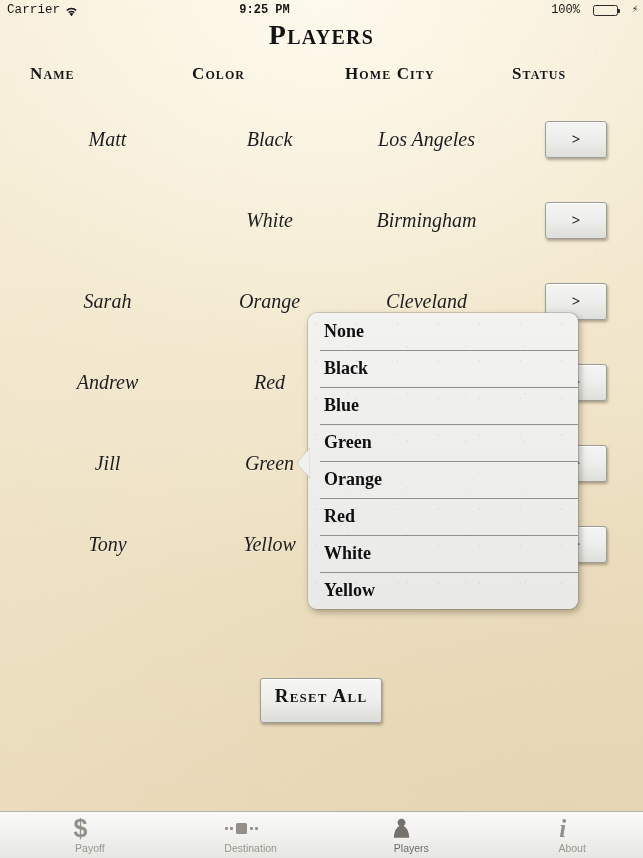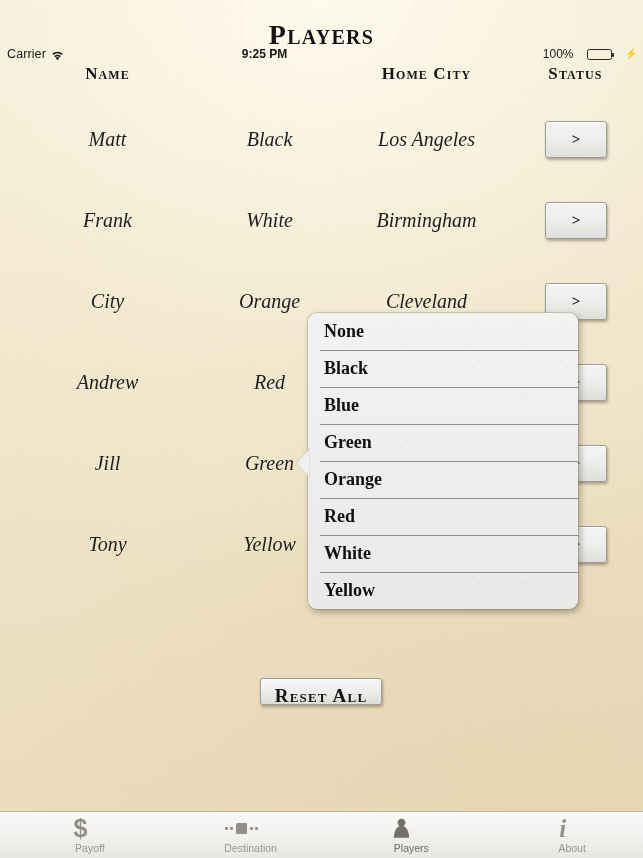--- a/index.html
+++ b/index.html
@@ -37,25 +37,24 @@
       radial-gradient(circle at 54% 88%, rgba(160,140,100,0.13) 0.6px, transparent 1.1px),
       radial-gradient(circle at 24% 45%, rgba(180,160,120,0.12) 0.5px, transparent 1.0px);
     background-size: 37px 41px, 53px 47px, 61px 59px, 43px 67px, 71px 53px, 29px 31px;
   }
 
   
   .statusbar {
     position: absolute; top: 0; left: 0;
     width: 643px; height: 20px;
     display: flex; align-items: center;
-    font-family: Liberation Sans, sans-serif;
+    font-family: Liberation Mono, monospace;
     font-size: 12px;
     color: #161616;
     z-index: 40;
-    margin-top: 44px;
   }
   .sb-left { position: absolute; left: 7px; display: flex; align-items: center; gap: 5px; }
   .sb-center { position: absolute; left: 0; width: 529px; text-align: center; font-weight: bold; font-size: 12px; }
   .sb-right { position: absolute; right: 5px; display: flex; align-items: center; gap: 13px; }
   .carrier-label { font-size: 12.5px; letter-spacing: 0.1px; }
   .wifi-icon { display: inline-block; width: 13px; height: 11px; position: relative; top: 1px; }
   .battery {
     width: 25px; height: 11px;
     border: 1px solid #2a2a2a;
     border-radius: 2.5px;
@@ -82,21 +81,21 @@
     color: #131313;
     line-height: 30px;
     text-shadow: 0 1px 0 rgba(255,255,255,0.45);
   }
 
   
   .table-head {
     position: absolute; top: 64px; left: 0; width: 643px;
     height: 28px;
   }
-  .col { position: absolute; text-align: center; }
+  .col { position: absolute; }
   .col-name   { left: 30px;  width: 155px; }
   .col-color  { left: 192px; width: 155px; }
   .col-city   { left: 345px; width: 163px; }
   .col-status { left: 512px; width: 127px; }
 
   .th {
     font-variant: small-caps;
     font-weight: bold;
     font-size: 17px;
     letter-spacing: 1.1px;
@@ -132,21 +131,21 @@
     text-align: center;
     line-height: 35px;
     box-sizing: border-box;
     cursor: pointer;
   }
 
   
   .reset-btn {
     position: absolute;
     left: 260px; top: 678px;
-    width: 122px; height: 27px;
+    width: 122px; height: 45px;
     border: 1px solid #9d9d99;
     border-radius: 3px;
     background: linear-gradient(180deg, #f6f6f4 0%, #efefed 45%, #dcdcd8 100%);
     box-shadow: 1px 2px 3px rgba(60,48,26,0.38), inset 0 1px 0 rgba(255,255,255,0.9);
     font-variant: small-caps;
     font-weight: bold;
     font-size: 19px;
     letter-spacing: 1.2px;
     color: #141414;
     text-align: center;
@@ -267,42 +266,42 @@
       <span class="pct">100%</span>
       <span class="battery"><span class="fill"></span></span>
       <span class="bolt">⚡</span>
     </div>
   </div>
 
   <div class="page-title">Players</div>
 
   <div class="table-head">
     <div class="col col-name th">Name</div>
+    <div class="col col-color th">Color</div>
     <div class="col col-status th">Status</div>
     <div class="col col-city th">Home City</div>
   </div>
 
   <div class="rows">
 
     <div class="row" style="top:118px">
       <div class="cell col-name">Matt</div>
       <div class="cell col-color">Black</div>
       <div class="cell col-city">Los Angeles</div>
       <div class="status-btn">&gt;</div>
     </div>
 
     <div class="row" style="top:199px">
-      <div class="cell col-name">Frank</div>
       <div class="cell col-color">White</div>
       <div class="cell col-city">Birmingham</div>
       <div class="status-btn">&gt;</div>
     </div>
 
     <div class="row" style="top:280px">
-      <div class="cell col-name">City</div>
+      <div class="cell col-name">Sarah</div>
       <div class="cell col-color">Orange</div>
       <div class="cell col-city">Cleveland</div>
       <div class="status-btn">&gt;</div>
     </div>
 
     <div class="row" style="top:361px">
       <div class="cell col-name">Andrew</div>
       <div class="cell col-color">Red</div>
       <div class="cell col-city"></div>
       <div class="status-btn">&gt;</div>

